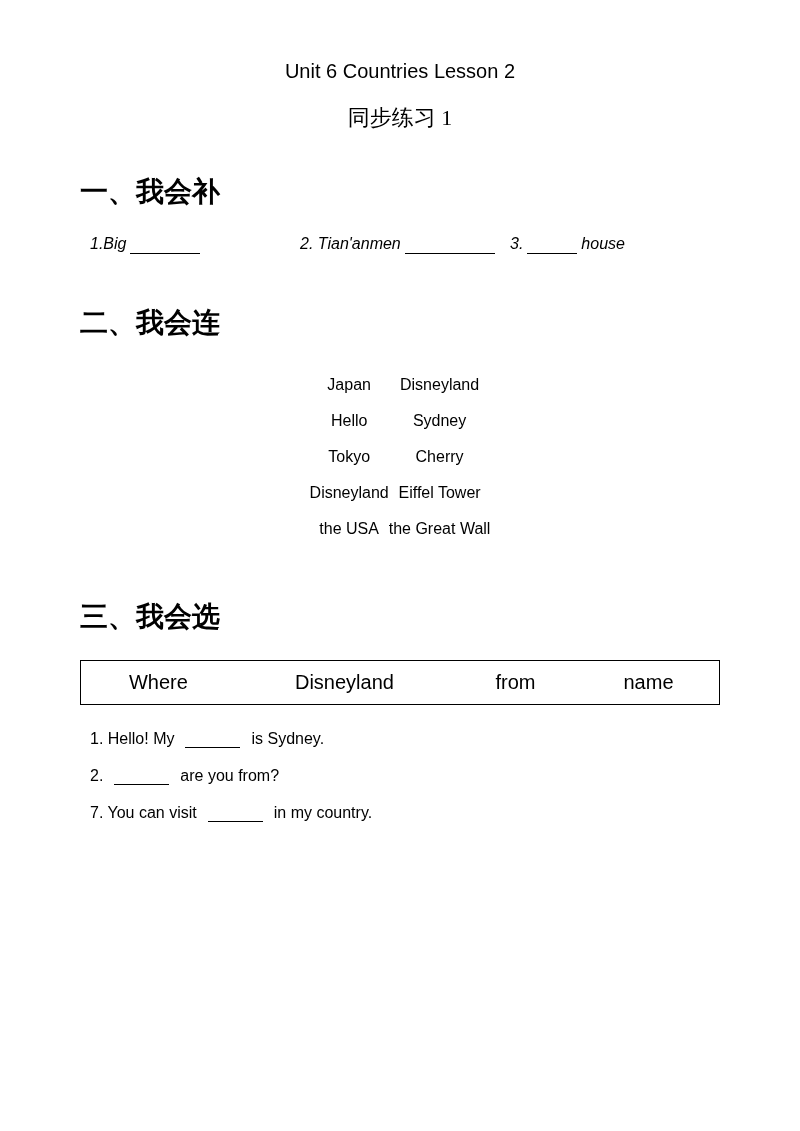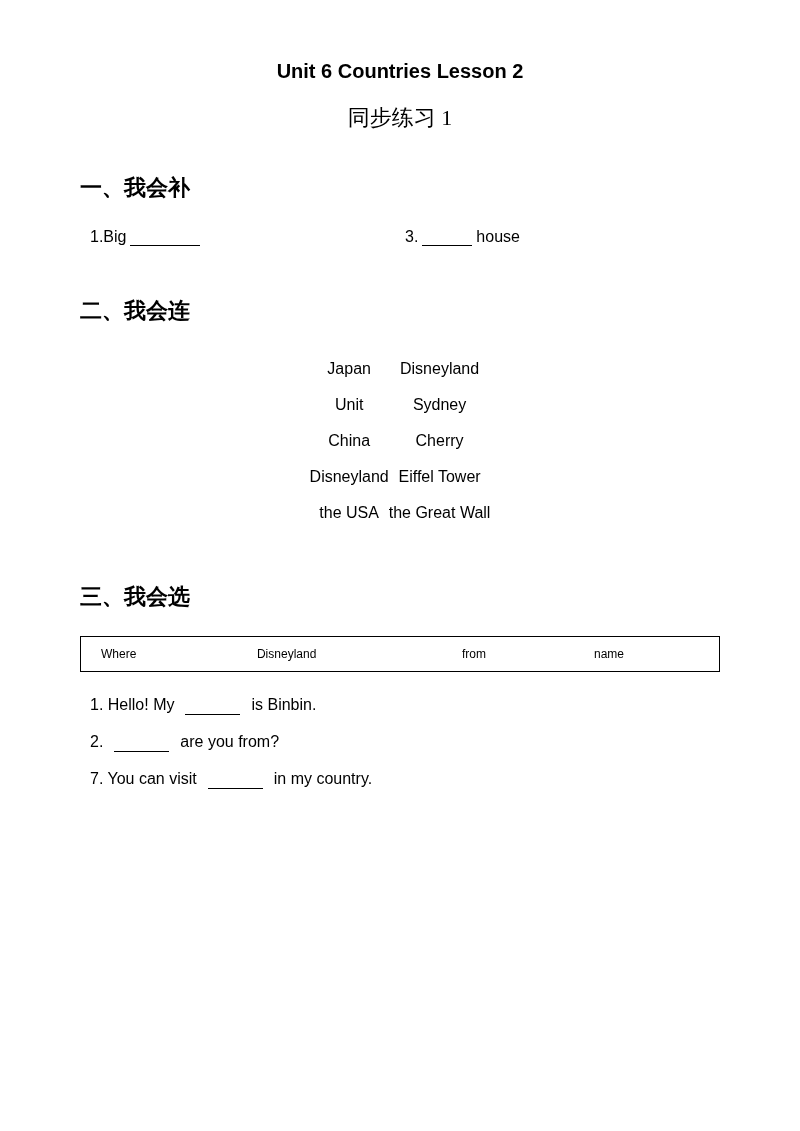--- a/index.html
+++ b/index.html
@@ -13,35 +13,35 @@
       font-family: "SimSun", "宋体", serif;
       font-size: 16px;
       color: #000000;
       width: 800px;
       min-height: 1131px;
       padding: 60px 80px;
     }
 
     .page-title {
       text-align: center;
-      font-weight: bold;
+      font-weight: normal;
       font-size: 20px;
       font-family: Arial, sans-serif;
       margin-bottom: 12px;
     }
 
     .subtitle {
       text-align: center;
       font-size: 22px;
       margin-bottom: 40px;
       margin-top: 20px;
     }
 
     .section-title {
-      font-size: 22px;
+      font-size: 28px;
       font-weight: bold;
       margin-bottom: 24px;
     }
 
     .section {
       margin-bottom: 50px;
     }
 
     
     .fill-blanks {
@@ -50,24 +50,25 @@
 
     .fill-row {
       display: flex;
       align-items: baseline;
       margin-bottom: 28px;
       gap: 0;
     }
 
     .fill-item {
       display: flex;
-      align-items: flex-end;
+      align-items: flex-start;
       flex: 1;
       font-family: Arial, sans-serif;
       font-size: 16px;
+      font-style: italic;
     }
 
     .blank-line {
       display: inline-block;
       border-bottom: 1px solid #000;
       min-width: 70px;
       margin: 0 4px;
       vertical-align: baseline;
     }
 
@@ -102,34 +103,34 @@
     .word-bank-table {
       width: 100%;
       border: 1px solid #000;
       border-collapse: collapse;
       margin-bottom: 24px;
     }
 
     .word-bank-table td {
       padding: 10px 20px;
       font-family: Arial, sans-serif;
-      font-size: 12px;
-      text-align: left;
+      font-size: 20px;
+      text-align: center;
     }
 
     .fill-sentences {
       padding-left: 10px;
     }
 
     .sentence-item {
       font-family: Arial, sans-serif;
       font-size: 16px;
       margin-bottom: 18px;
       display: flex;
-      align-items: flex-start;
+      align-items: center;
       flex-wrap: wrap;
       gap: 8px;
     }
 
     .sentence-blank {
       display: inline-block;
       border-bottom: 1px solid #000;
       min-width: 55px;
       margin: 0 3px;
     }
@@ -149,37 +150,41 @@
   <div class="section-title">一、我会补</div>
 
   <div class="fill-blanks">
 
     <div class="fill-row">
       <div class="fill-item">
         <span>1.Big</span>
         <span class="blank-line">&nbsp;</span>
       </div>
       <div class="fill-item">
+        <span>2. Tian'anmen</span>
+        <span class="blank-line blank-long">&nbsp;</span>
+      </div>
+      <div class="fill-item">
         <span>3.</span>
         <span class="blank-line blank-short">&nbsp;</span>
         <span>house</span>
       </div>
     </div>
 
   </div>
 </div>
 
 <div class="section">
   <div class="section-title">二、我会连</div>
 
   <div class="matching-container">
     <div class="matching-col">
       <div class="matching-item">Japan</div>
-      <div class="matching-item">Unit</div>
-      <div class="matching-item">China</div>
+      <div class="matching-item">Hello</div>
+      <div class="matching-item">Tokyo</div>
       <div class="matching-item">Disneyland</div>
       <div class="matching-item">the USA</div>
     </div>
     <div class="matching-col">
       <div class="matching-item">Disneyland</div>
       <div class="matching-item">Sydney</div>
       <div class="matching-item">Cherry</div>
       <div class="matching-item">Eiffel Tower</div>
       <div class="matching-item">the Great Wall</div>
     </div>
@@ -198,21 +203,21 @@
       <td>name</td>
     </tr>
   </tbody>
     </table>
 
   <div class="fill-sentences">
 
     <div class="sentence-item">
       <span>1. Hello! My</span>
       <span class="sentence-blank">&nbsp;</span>
-      <span>is Binbin.</span>
+      <span>is Sydney.</span>
     </div>
 
     <div class="sentence-item">
       <span>2.</span>
       <span class="sentence-blank">&nbsp;</span>
       <span>are you from?</span>
     </div>
 
 
     <div class="sentence-item">

